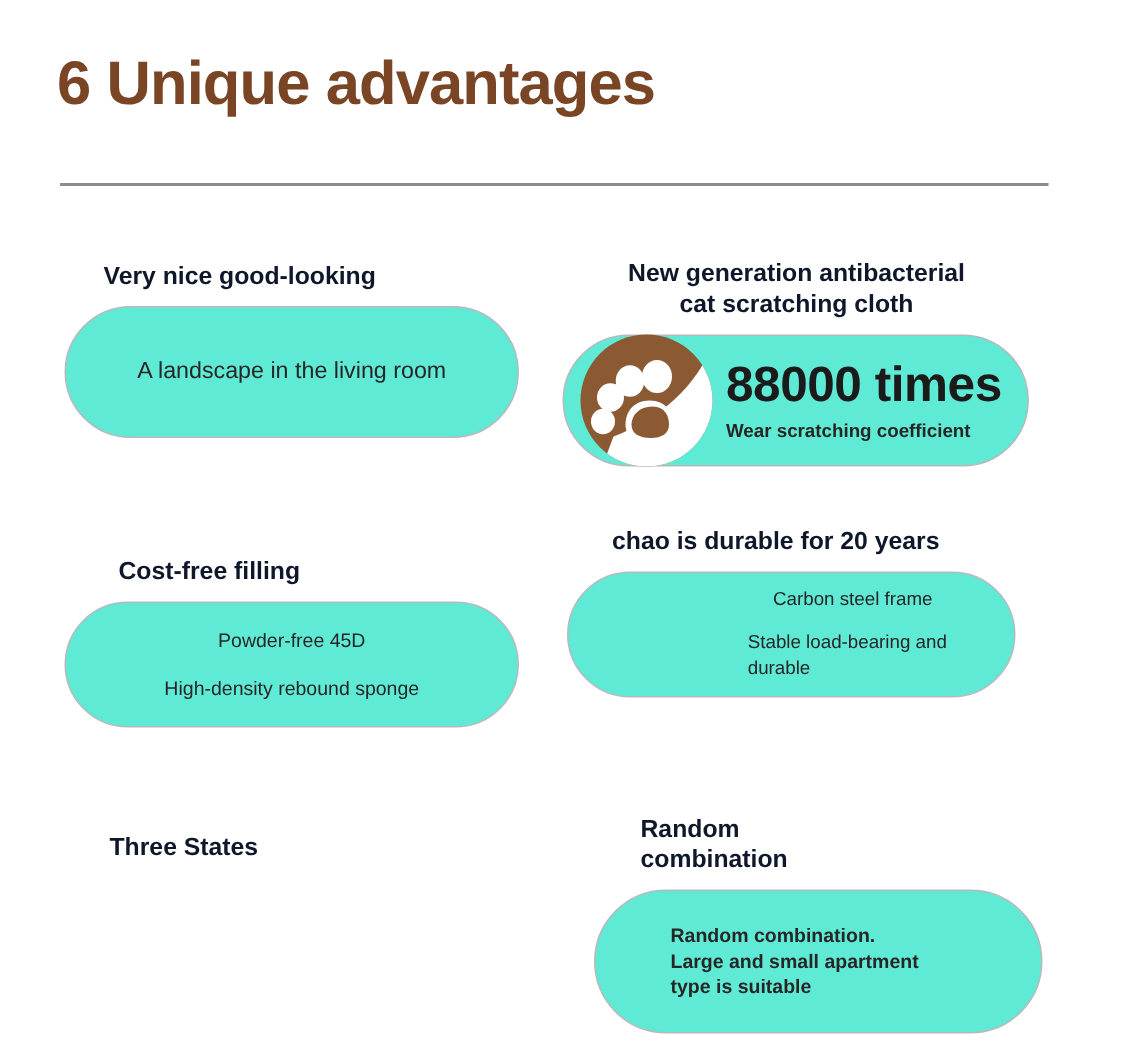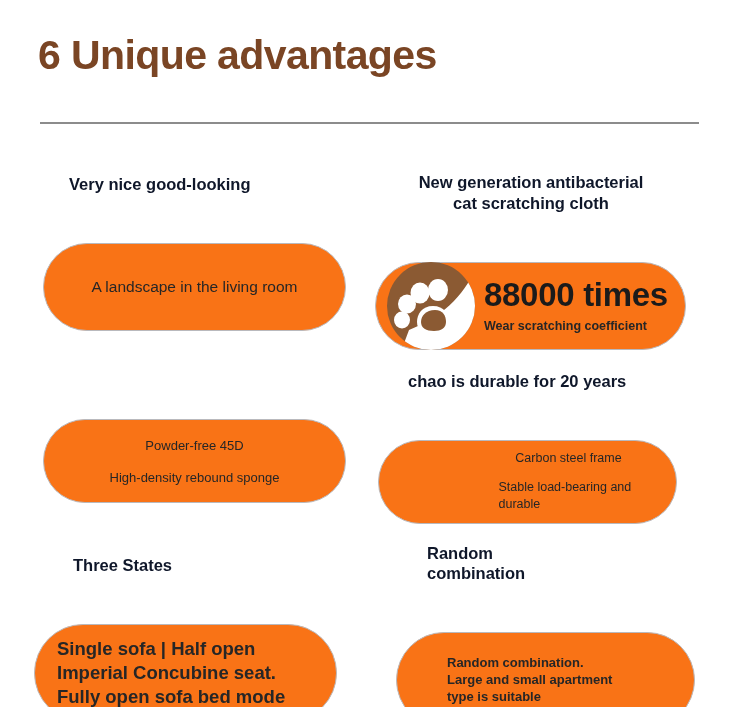--- a/index.html
+++ b/index.html
@@ -54,27 +54,26 @@
   .feature-heading {
     color: #0f172a;
     font-weight: bold;
     font-size: 16.5px;
     line-height: 1.26;
     margin: 0 0 9px 0;
   }
   .card {
     box-sizing: border-box;
     border: 1px solid #b9b9bd;
-    background: #f97316;
+    background: #5eead4;
     border-radius: 999px;
     display: flex;
     flex-direction: column;
     justify-content: center;
     position: relative;
-    margin-top: 48px;
   }
   .card-line {
     margin: 0;
     color: #262626;
   }
 
   
   #f1 { left: 43px; top: 174px; width: 305px; }
   #f1 .feature-heading { text-align: left; padding-left: 26px; }
   #f1 .card { width: 303px; height: 88px; align-items: center; }
@@ -117,21 +116,21 @@
   }
 
   
   #f3 { left: 43px; top: 371px; width: 305px; }
   #f3 .feature-heading { text-align: left; padding-left: 36px; }
   #f3 .card { width: 303px; height: 84px; align-items: center; }
   #f3 .card-line { font-size: 13px; }
   #f3 .card-line + .card-line { margin-top: 17px; }
 
   
-  #f4 { left: 378px; top: 371px; width: 300px; }
+  #f4 { left: 378px; top: 351px; width: 300px; }
   #f4 .feature-heading { text-align: left; padding-left: 30px; }
   #f4 .card {
     width: 299px;
     height: 84px;
     align-items: center;
     padding-left: 82px;
     box-sizing: border-box;
   }
   #f4 .card-line { font-size: 12.5px; line-height: 1.35; }
   #f4 .card-line + .card-line { margin-top: 12px; }
@@ -220,41 +219,37 @@
             <ellipse cx="27" cy="70" rx="8" ry="8.5" fill="#ffffff"></ellipse>
           </g>
         </svg>
       </span>
       <span class="big-number">88000 times</span>
       <span class="sub-number">Wear scratching coefficient</span>
     </div>
   </div>
 
   <div class="feature" id="f3">
+    <div class="feature-heading">Cost-free filling</div>
     <div class="card">
       <p class="card-line">Powder-free 45D</p>
       <p class="card-line">High-density rebound sponge</p>
     </div>
   </div>
 
   <div class="feature" id="f4">
     <div class="feature-heading">chao is durable for 20 years</div>
     <div class="card">
       <p class="card-line">Carbon steel frame</p>
       <p class="card-line line-wrap">Stable load-bearing and durable</p>
     </div>
   </div>
 
   <div class="feature" id="f5">
     <div class="feature-heading">Three States</div>
-    <div class="card">
-      <p class="card-line">Single sofa | Half open</p>
-      <p class="card-line">Imperial Concubine seat.</p>
-      <p class="card-line">Fully open sofa bed mode</p>
-    </div>
   </div>
 
   <div class="feature" id="f6">
     <div class="feature-heading">
       <span>Random</span><br>
       <span>combination</span>
     </div>
     <div class="card">
       <p class="card-line">Random combination. Large and small apartment type is suitable</p>
     </div>

